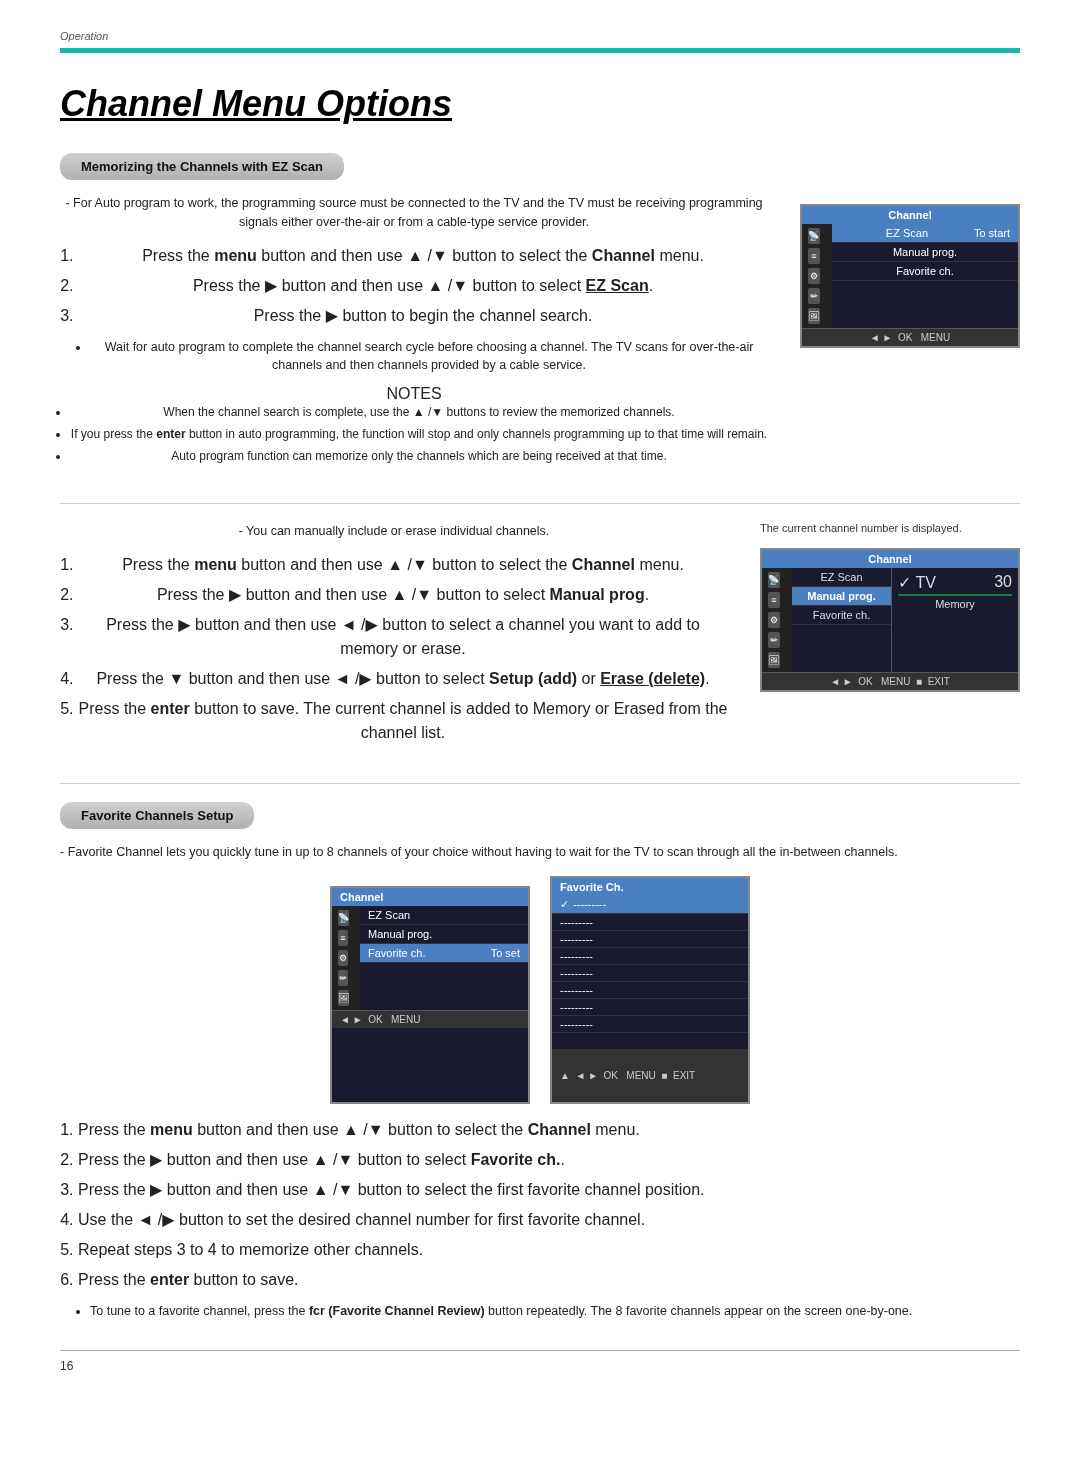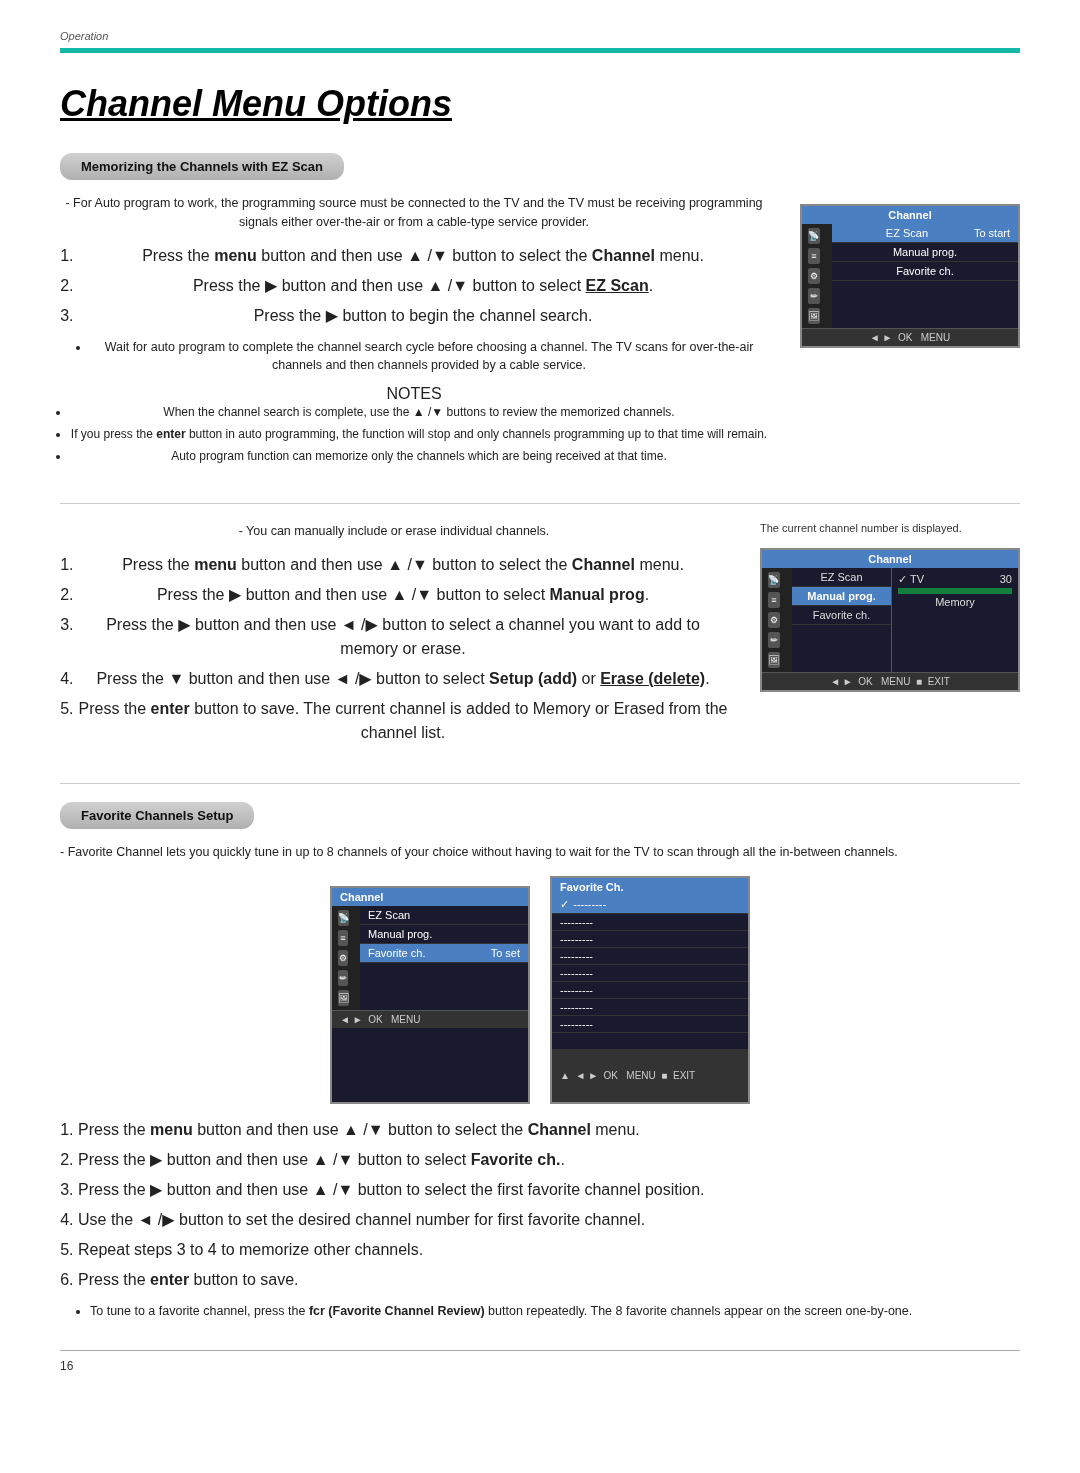--- a/index.html
+++ b/index.html
@@ -377,21 +377,21 @@
               <div class="tv-menu-icon">🖼</div>
             </div>
           </div>
           <div style="width:100px;border-right:1px solid #555;">
             <div style="padding:3px 8px;font-size:11px;border-bottom:1px solid #333;color:#ddd;">EZ Scan</div>
             <div style="padding:3px 8px;font-size:11px;border-bottom:1px solid #333;background:#4a7fc1;font-weight:bold;color:#fff;">Manual prog.</div>
             <div style="padding:3px 8px;font-size:11px;border-bottom:1px solid #333;color:#ddd;">Favorite ch.</div>
             <div style="height:30px;background:#1a1a2e;"></div>
           </div>
           <div style="flex:1;padding:3px 6px;">
-            <div style="display:flex;justify-content:space-between;padding:2px 0;font-size:11px;border-bottom:6px solid #15803d;color:#ddd;">
+            <div style="display:flex;justify-content:space-between;padding:2px 0;font-size:16px;border-bottom:2px solid #15803d;color:#ddd;">
               <span>✓ TV</span>
                 <span>30</span>
             </div>
             <div style="font-size:11px;padding:2px 0;color:#ddd;">Memory</div>
           </div>
         </div>
         <div class="tv-menu-footer">◄ ►&nbsp; OK &nbsp; MENU &nbsp;■&nbsp; EXIT</div>
       </div>
     </div>
   </div>

